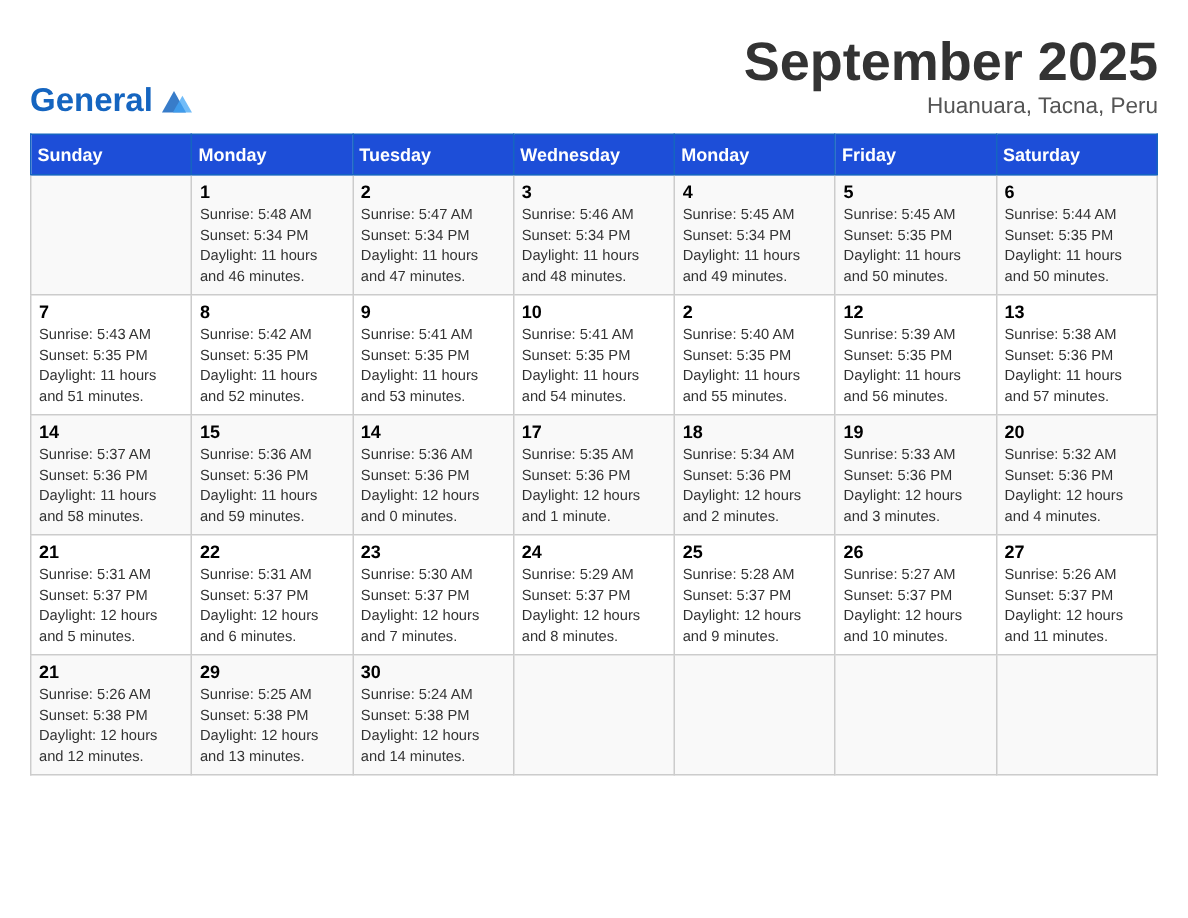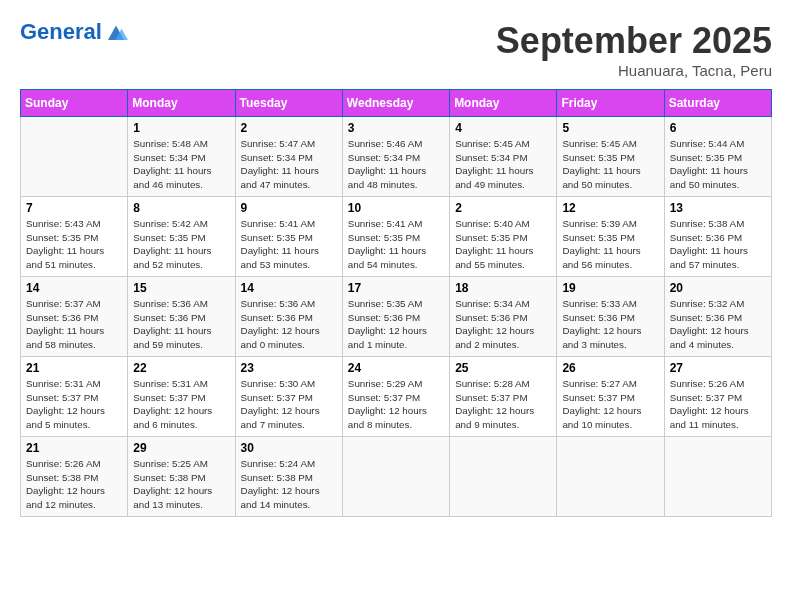--- a/index.html
+++ b/index.html
@@ -5,21 +5,21 @@
     * { box-sizing: border-box; margin: 0; padding: 0; }
     body {
       font-family: Arial, sans-serif;
       background: #fff;
       width: 792px;
       min-height: 612px;
       padding: 20px;
     }
     .header {
       display: flex;
-      align-items: flex-start;
+      align-items: flex-end;
       justify-content: space-between;
       margin-bottom: 10px;
     }
     .logo {
       display: flex;
       align-items: center;
     }
     .logo-text {
       font-size: 22px;
       font-weight: bold;
@@ -45,21 +45,21 @@
     .location {
       font-size: 15px;
       color: #555;
     }
     table {
       width: 100%;
       border-collapse: collapse;
       font-size: 10.5px;
     }
     thead tr th {
-      background-color: #d946ef;
+      background-color: #1d4ed8;
       color: #fff;
       padding: 6px 4px;
       text-align: left;
       font-size: 12px;
       font-weight: bold;
       border: 1px solid #1565c0;
     }
     tbody tr td {
       border: 1px solid #ccc;
       vertical-align: top;

